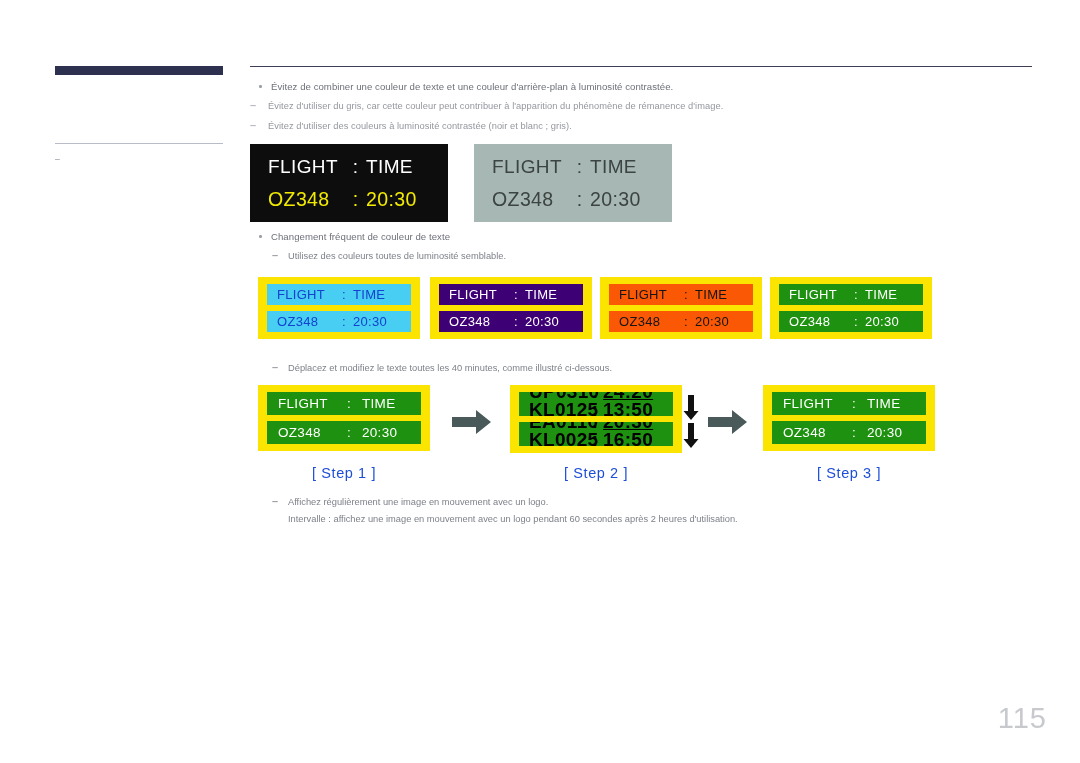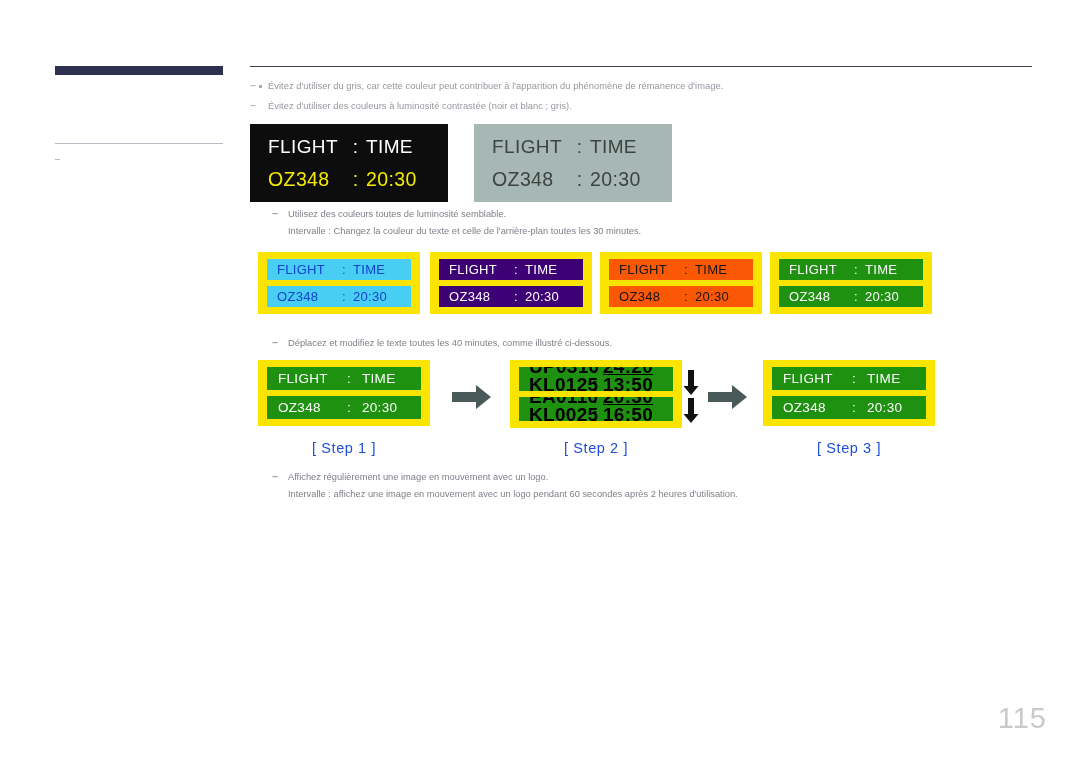--- a/index.html
+++ b/index.html
@@ -165,20 +165,21 @@
       <span class="dash">–</span>
     </div>
   </div>
 
   <div class="main">
 
     <div class="top-rule"></div>
 
     <div class="bullet-row">
       <span class="dot"></span>
+      <span>Évitez de combiner une couleur de texte et une couleur d'arrière-plan à luminosité contrastée.</span>
     </div>
 
     <div class="dash-row">
       <span class="dash">–</span>
       <span>Évitez d'utiliser du gris, car cette couleur peut contribuer à l'apparition du phénomène de rémanence d'image.</span>
     </div>
 
     <div class="dash-row">
       <span class="dash">–</span>
       <span>Évitez d'utiliser des couleurs à luminosité contrastée (noir et blanc ; gris).</span>
@@ -207,26 +208,29 @@
         </div>
         <div class="line l2">
           <span class="c1">OZ348</span>
           <span class="sep">:</span>
           <span class="c2">20:30</span>
         </div>
       </div>
 
     </div>
 
+    <div class="bullet-row" style="margin-top:8px">
+      <span class="dot"></span>
+      <span>Changement fréquent de couleur de texte</span>
+    </div>
 
     <div class="sub-dash">
       <span class="dash">–</span>
       <span>Utilisez des couleurs toutes de luminosité semblable.</span>
     </div>
-    <div class="sub-plain">Intervalle : Changez la couleur du texte et celle de l'arrière-plan toutes les 30 minutes.</div>
 
     <div class="row-quad">
 
       <div class="framed theme-cyan" style="left:8px">
         <div class="bar">
           <span class="c1">FLIGHT</span>
           <span class="sep">:</span>
           <span class="c2">TIME</span>
         </div>
         <div class="bar">

